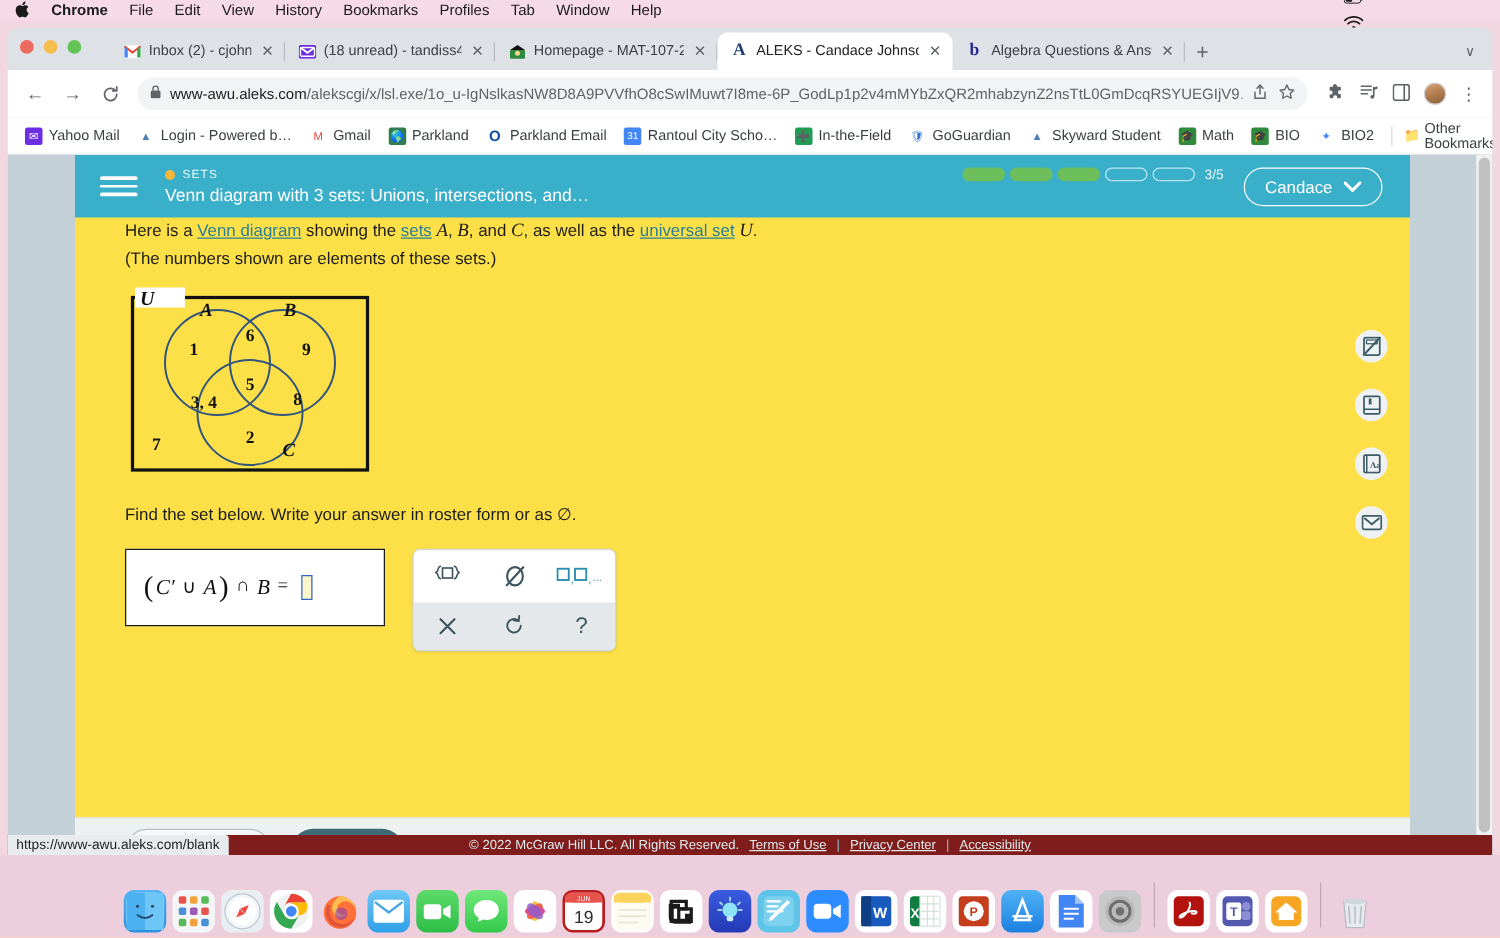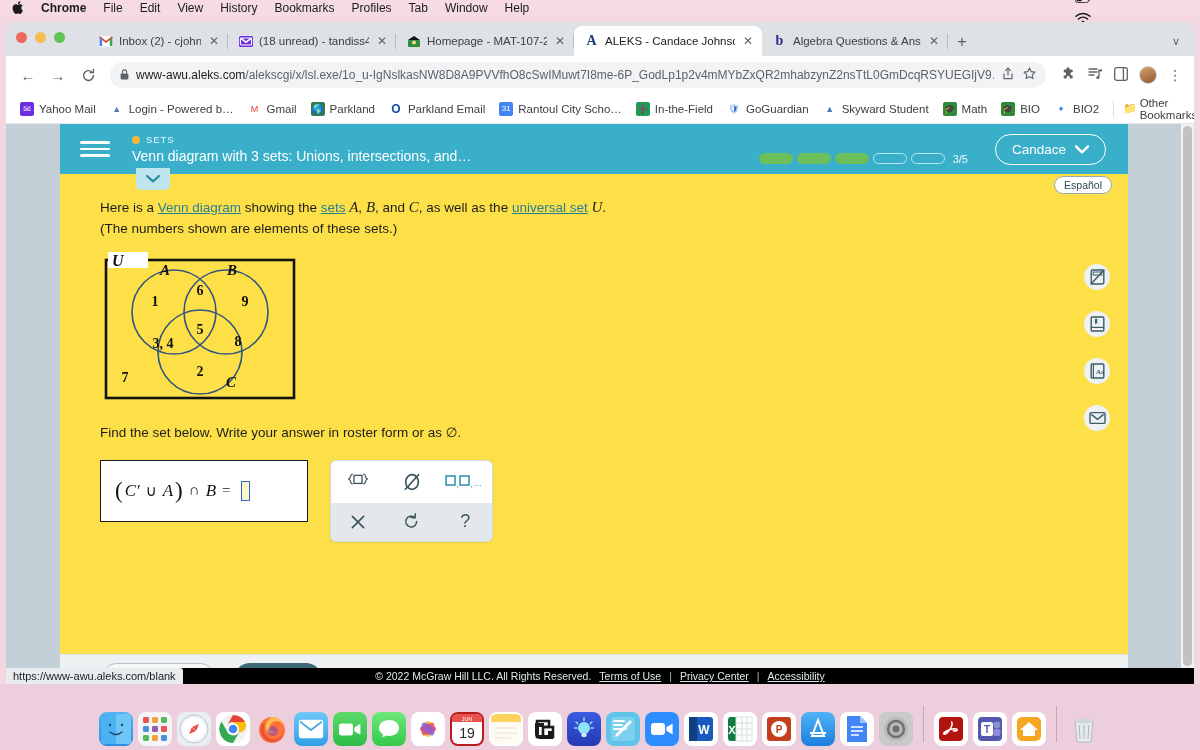--- a/index.html
+++ b/index.html
@@ -82,21 +82,21 @@
 
   .card { position: absolute; left: 54px; top: 0; width: 1068px; background: #fde047; height: 530px; }
 
   .alekshdr { height: 50px; background: #3aafc9; display: flex; align-items: center; padding: 0 16px; }
   .burger { width: 30px; height: 30px; display: flex; flex-direction: column; justify-content: center; gap: 4px; margin-left: 4px; }
   .burger span { display: block; height: 2.5px; background: #fff; border-radius: 2px; }
   .hdrtext { margin-left: 22px; }
   .topic { display: flex; align-items: center; gap: 6px; font-size: 9.5px; letter-spacing: .9px; color: #eafaff; }
   .dot-y { width: 8px; height: 8px; border-radius: 50%; background: #f5b83d; }
   .qtitle { font-size: 14px; color: #fff; margin-top: 3px; }
-  .hdrright { margin-left: auto; display: flex; align-items: flex-end; gap: 27px; padding-right: 6px; }
+  .hdrright { margin-left: auto; display: flex; align-items: flex-start; gap: 16px; padding-right: 6px; }
   .progress { display: flex; align-items: center; gap: 4px; }
   .pseg { width: 34px; height: 11px; border: 1.5px solid #b9e6f2; border-radius: 6px; background: transparent; }
   .pseg.done { background: #6dbf5b; border-color: #6dbf5b; }
   .pcount { font-size: 11px; color: #e8f7fb; margin-left: 4px; }
   .userbtn { border: 1.5px solid #fff; border-radius: 18px; padding: 7px 16px; color: #fff; font-size: 13.5px; display: flex; align-items: center; gap: 9px; }
 
   .subbar { position: relative; height: 22px; }
   .collapse {
     position: absolute; left: 76px; top: -6px; width: 34px; height: 22px;
     background: #bfe6ef; border-radius: 0 0 5px 5px; display: flex; align-items: center; justify-content: center;
@@ -147,21 +147,21 @@
   .footer {
     position: absolute; left: 54px; top: 530px; width: 1068px; height: 52px;
     background: #eef1f2; border-top: 1px solid #dfe3e4; display: flex; align-items: center; padding-left: 40px; gap: 16px;
   }
   .btn-expl { border: 1px solid #b4c1c6; border-radius: 18px; background: #f6f8f8; color: #2f4f59; font-size: 13.5px; padding: 9px 22px; }
   .btn-check { border: none; border-radius: 18px; background: #3d6a76; color: #fff; font-size: 13.5px; padding: 10px 26px; }
 
   
   .statusbar {
     position: absolute; left: 0; bottom: 0; height: 16px; width: 100%;
-    background: #000000; display: flex; align-items: center; justify-content: center;
+    background: #7f1d1d; display: flex; align-items: center; justify-content: center;
     font-size: 10.5px; color: #dfe9eb; gap: 8px;
   }
   .statusbar .seplight { color: #9fbcc1; }
   .statusbar u { text-decoration: underline; }
   .statuslink {
     position: absolute; left: 0; bottom: 0; background: #e9ecef; color: #1d1d1d;
     font-size: 11px; padding: 2px 7px; border-radius: 0 3px 0 0; z-index: 5;
   }
 
   
@@ -477,28 +477,20 @@
               <span>Candace</span>
               <span>
                 <svg width="14" height="9" viewBox="0 0 14 9">
                     <path d="M1 1.3 L7 7.3 L13 1.3" fill="none" stroke="#fff" stroke-width="2.4" stroke-linecap="round" stroke-linejoin="round"></path>
                   </svg>
               </span>
             </div>
           </div>
         </div>
 
-        <div class="subbar">
-          <span class="collapse">
-            <svg width="14" height="8" viewBox="0 0 14 8">
-                <path d="M1 1 L7 6.4 L13 1" fill="none" stroke="#2c8ca3" stroke-width="2.2" stroke-linecap="round" stroke-linejoin="round"></path>
-              </svg>
-          </span>
-          <span class="espanol">Español</span>
-        </div>
 
         <div class="qbody">
 
           <div class="qtext">
             <span>Here is a </span><span class="lnk">Venn diagram</span><span> showing the </span><span class="lnk">sets</span>&nbsp;<span class="mv">A</span><span>, </span><span class="mv">B</span><span>, and </span><span class="mv">C</span><span>, as well as the </span><span class="lnk">universal set</span>&nbsp;<span class="mv">U</span><span>.</span>
             <div>(The numbers shown are elements of these sets.)</div>
           </div>
 
           <div class="venn">
             <svg width="200" height="155" viewBox="0 0 200 155">

